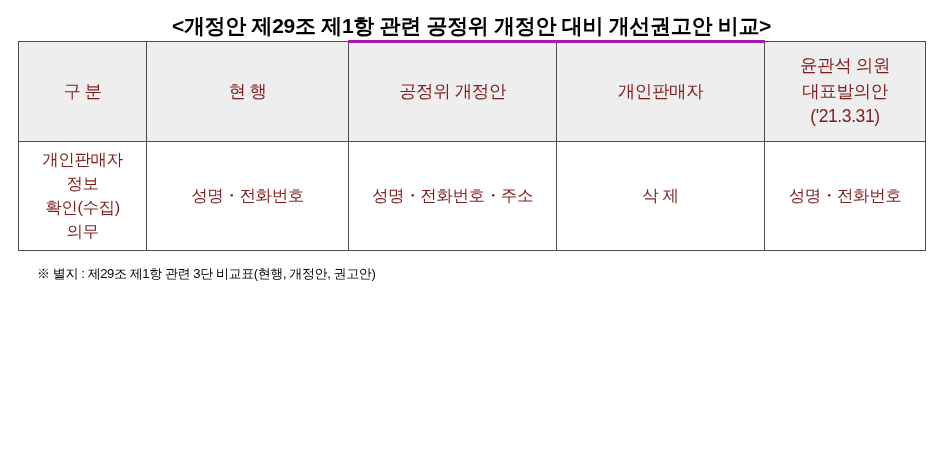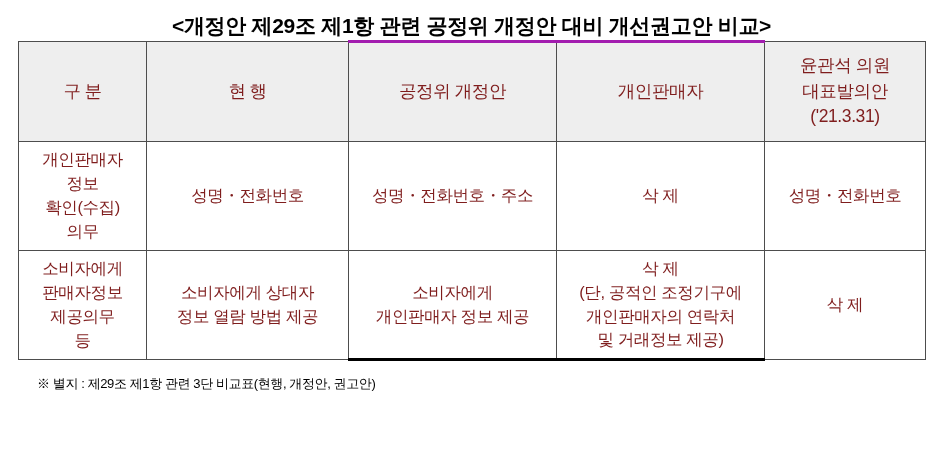--- a/index.html
+++ b/index.html
@@ -106,34 +106,19 @@
         <tr>
           <td class="multi row-label">개인판매자
 정보
 확인(수집)
 의무</td>
           <td class="multi">성명・전화번호</td>
           <td class="multi hl-left">성명・전화번호・주소</td>
           <td class="multi hl-right">삭  제</td>
           <td class="multi">성명・전화번호</td>
         </tr>
-        <tr>
-          <td class="multi row-label">소비자에게
-판매자정보
-제공의무
-등</td>
-          <td class="multi">소비자에게 상대자
-정보 열람 방법 제공</td>
-          <td class="multi hl-left hl-bottom">소비자에게
-개인판매자 정보 제공</td>
-          <td class="multi hl-right hl-bottom">삭  제
-(단, 공적인 조정기구에
-개인판매자의 연락처
-및 거래정보 제공)</td>
-          <td class="multi">삭  제</td>
-        </tr>
       </tbody>
     </table>
   </div>
 
   <div class="small-note">※ 별지 : 제29조 제1항 관련 3단 비교표(현행, 개정안, 권고안)</div>
 
 </div>
 
 </body></html>

